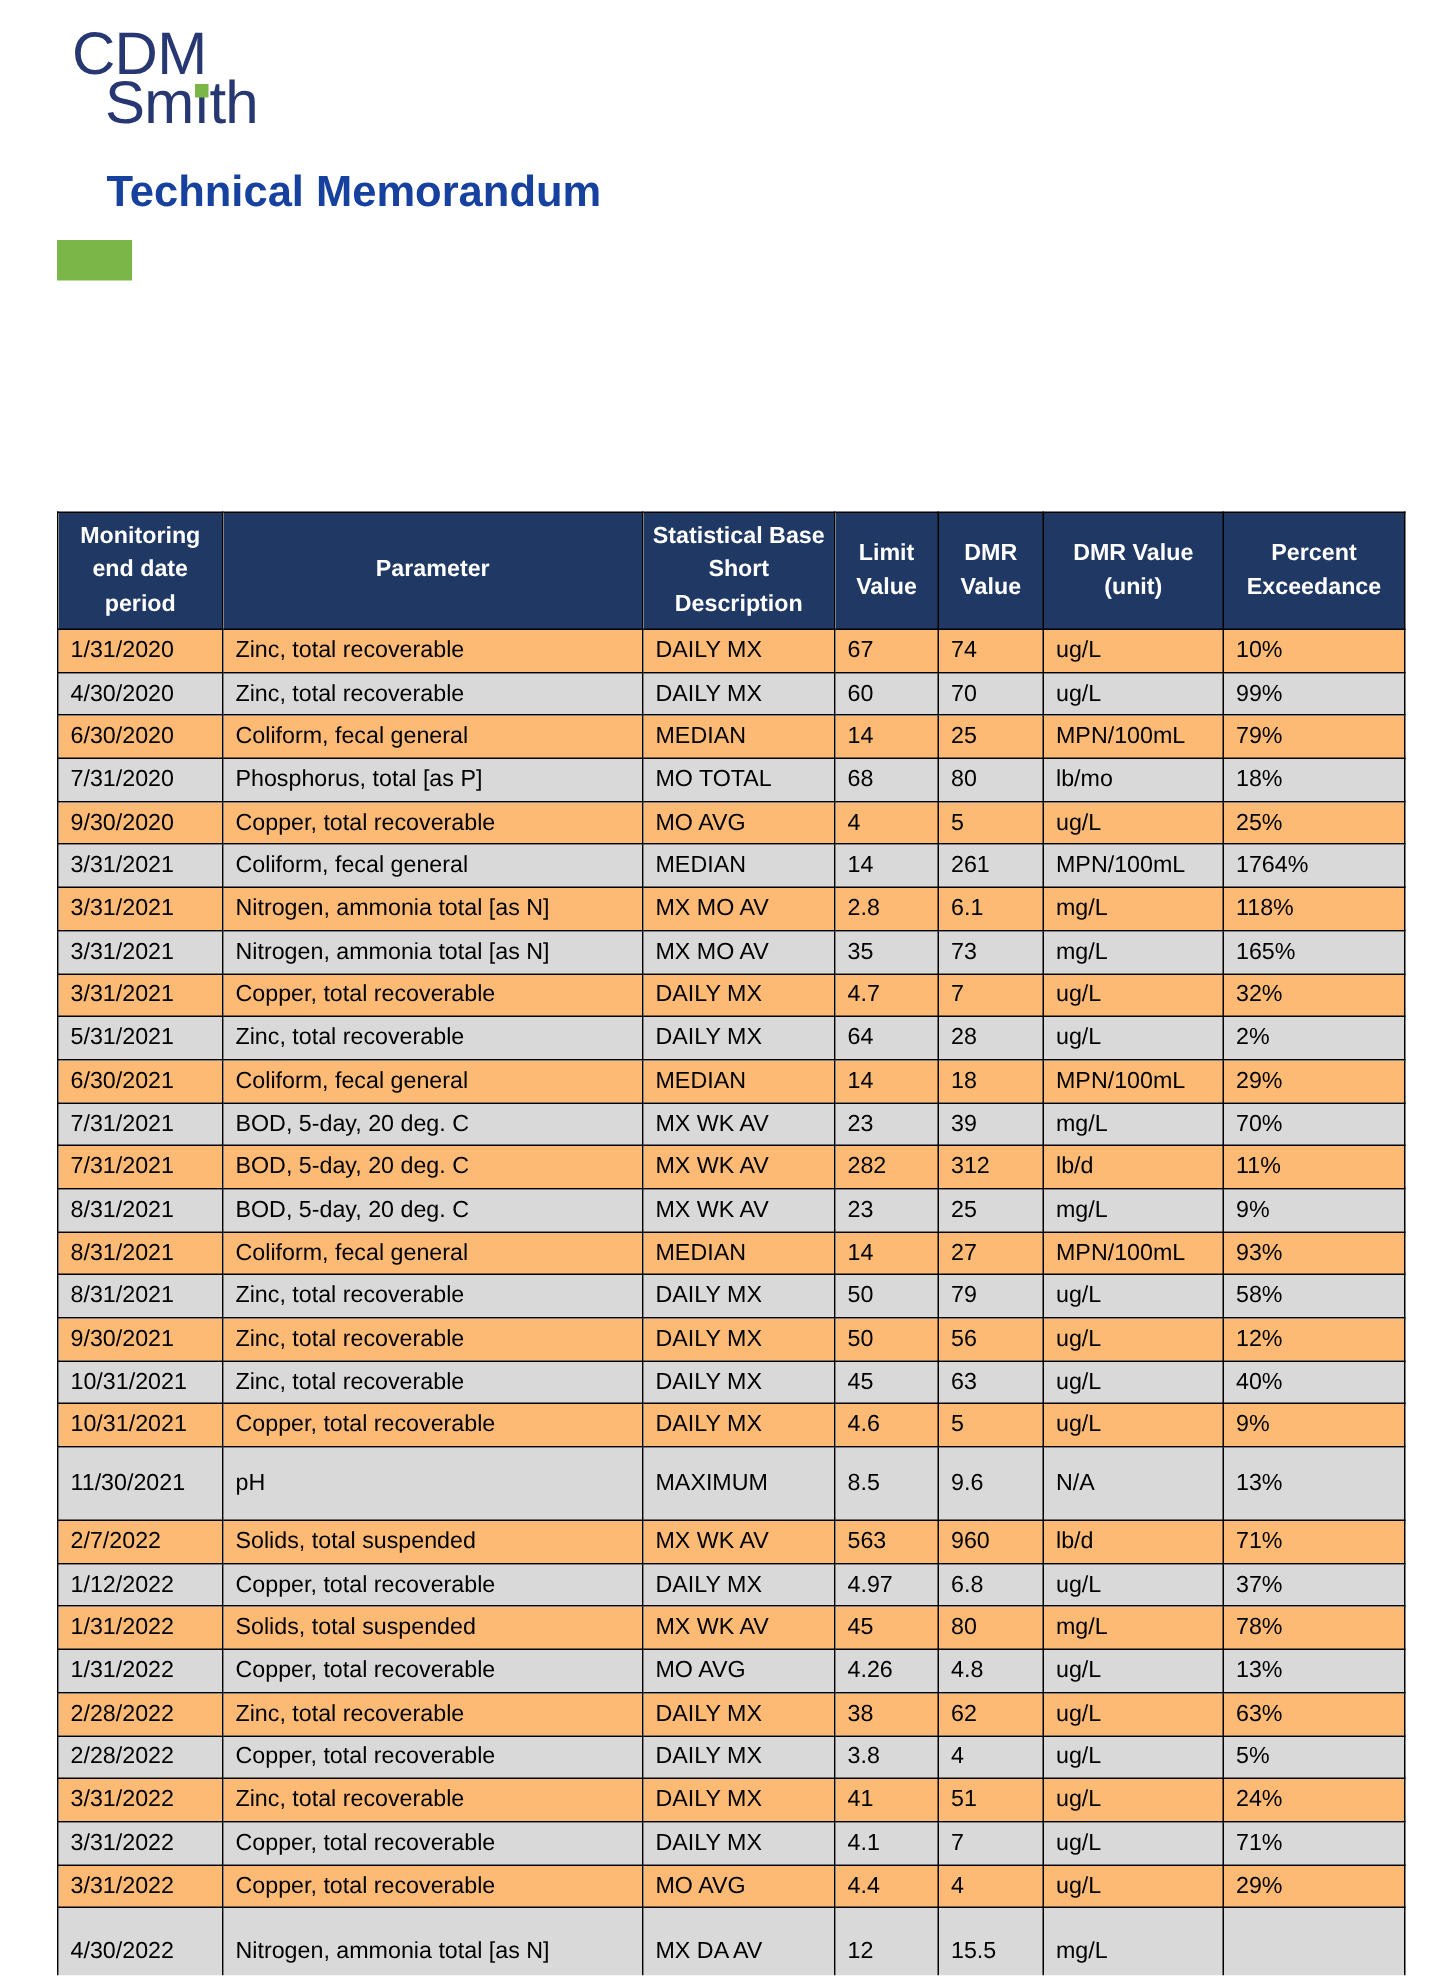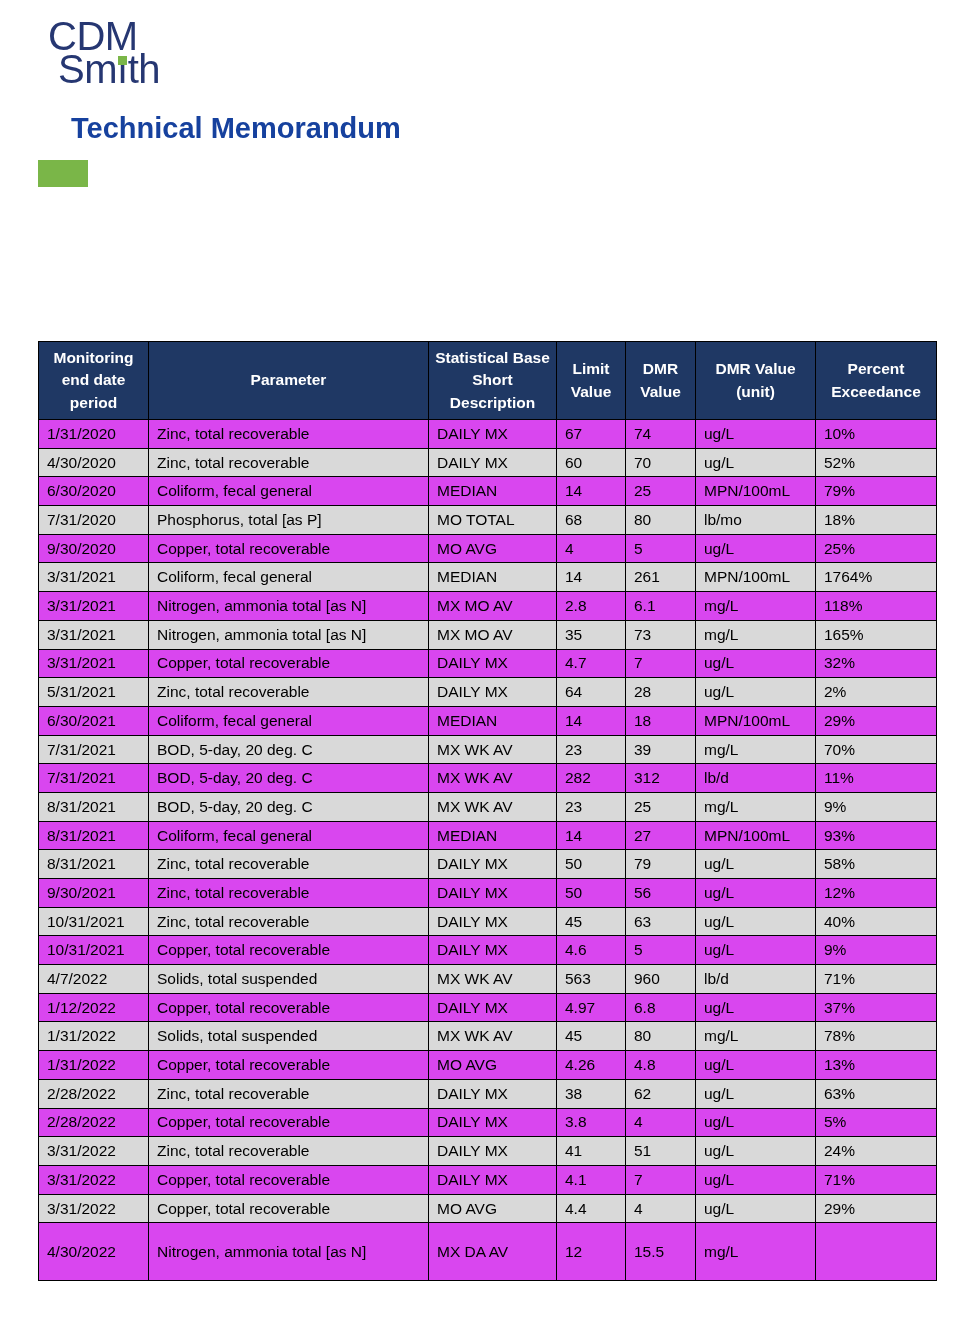--- a/index.html
+++ b/index.html
@@ -26,21 +26,21 @@
   .logo{
     position:absolute;
     left:48px;
     top:20px;
     color:var(--logo-navy);
     font-weight:normal;
     font-size:40px;
     line-height:33px;
     letter-spacing:-0.5px;
   }
-  .logo-line2{margin-left:10px;}
+  .logo-line2{margin-left:22px;}
   .logo-i{position:relative;display:inline-block;}
   .logo-i .dot{
     position:absolute;
     left:1px;
     top:3px;
     width:8.5px;
     height:8.5px;
     background:var(--accent-green);
   }
   
@@ -95,21 +95,21 @@
     font-weight:bold;
     text-align:center;
     padding:2px 6px;
     line-height:1.45;
   }
   table.exceedance td{
     padding:2px 4px 2px 8px;
     text-align:left;
     line-height:1.15;
   }
-  table.exceedance tbody tr{height:28.7px;background:#d946ef;}
+  table.exceedance tbody tr{height:28.7px;background:#fdba74;}
   table.exceedance tbody tr:nth-child(even){background:var(--stripe-gray);}
   table.exceedance tbody tr.tall{height:49px;}
   table.exceedance tbody tr.xtall{height:58px;}
 </style>
 </head>
 <body>
 
 <div class="page">
 
   <div class="logo">
@@ -153,21 +153,21 @@
           <td>ug/L</td>
           <td>10%</td>
         </tr>
         <tr>
           <td>4/30/2020</td>
           <td>Zinc, total recoverable</td>
           <td>DAILY MX</td>
           <td>60</td>
           <td>70</td>
           <td>ug/L</td>
-          <td>52%</td>
+          <td>99%</td>
         </tr>
         <tr>
           <td>6/30/2020</td>
           <td>Coliform, fecal general</td>
           <td>MEDIAN</td>
           <td>14</td>
           <td>25</td>
           <td>MPN/100mL</td>
           <td>79%</td>
         </tr>
@@ -308,22 +308,31 @@
         </tr>
         <tr>
           <td>10/31/2021</td>
           <td>Copper, total recoverable</td>
           <td>DAILY MX</td>
           <td>4.6</td>
           <td>5</td>
           <td>ug/L</td>
           <td>9%</td>
         </tr>
-        <tr>
-          <td>4/7/2022</td>
+        <tr class="tall">
+          <td>11/30/2021</td>
+          <td>pH</td>
+          <td>MAXIMUM</td>
+          <td>8.5</td>
+          <td>9.6</td>
+          <td>N/A</td>
+          <td>13%</td>
+        </tr>
+        <tr>
+          <td>2/7/2022</td>
           <td>Solids, total suspended</td>
           <td>MX WK AV</td>
           <td>563</td>
           <td>960</td>
           <td>lb/d</td>
           <td>71%</td>
         </tr>
         <tr>
           <td>1/12/2022</td>
           <td>Copper, total recoverable</td>

